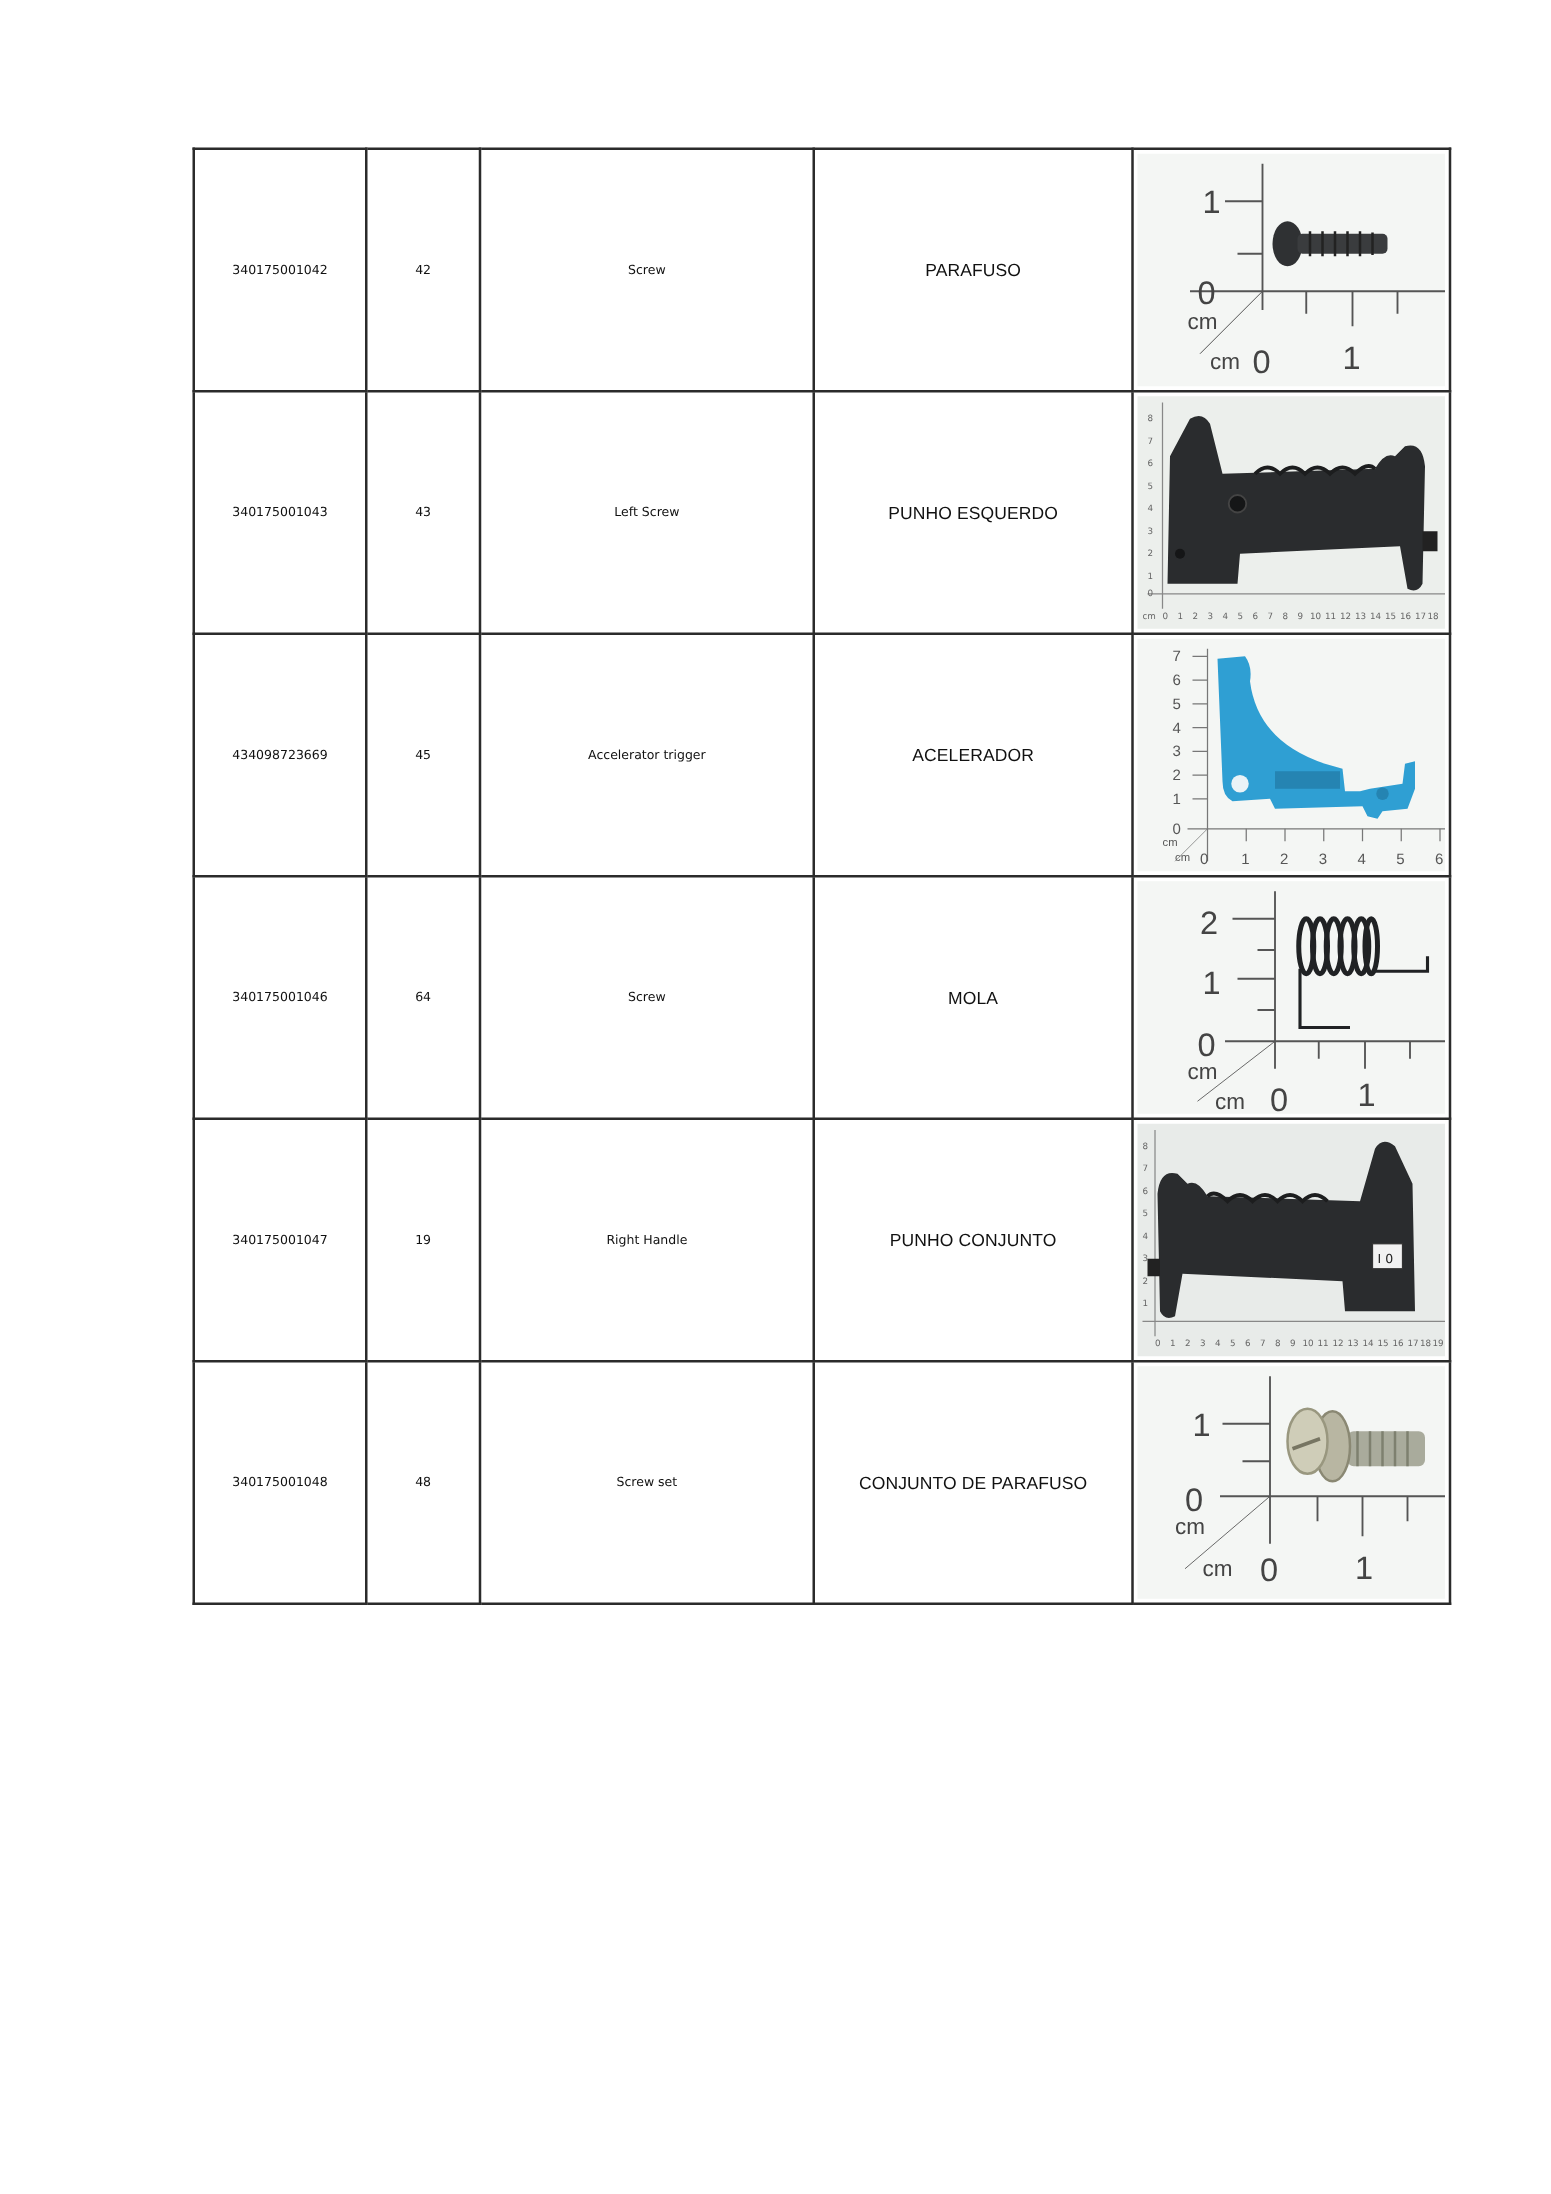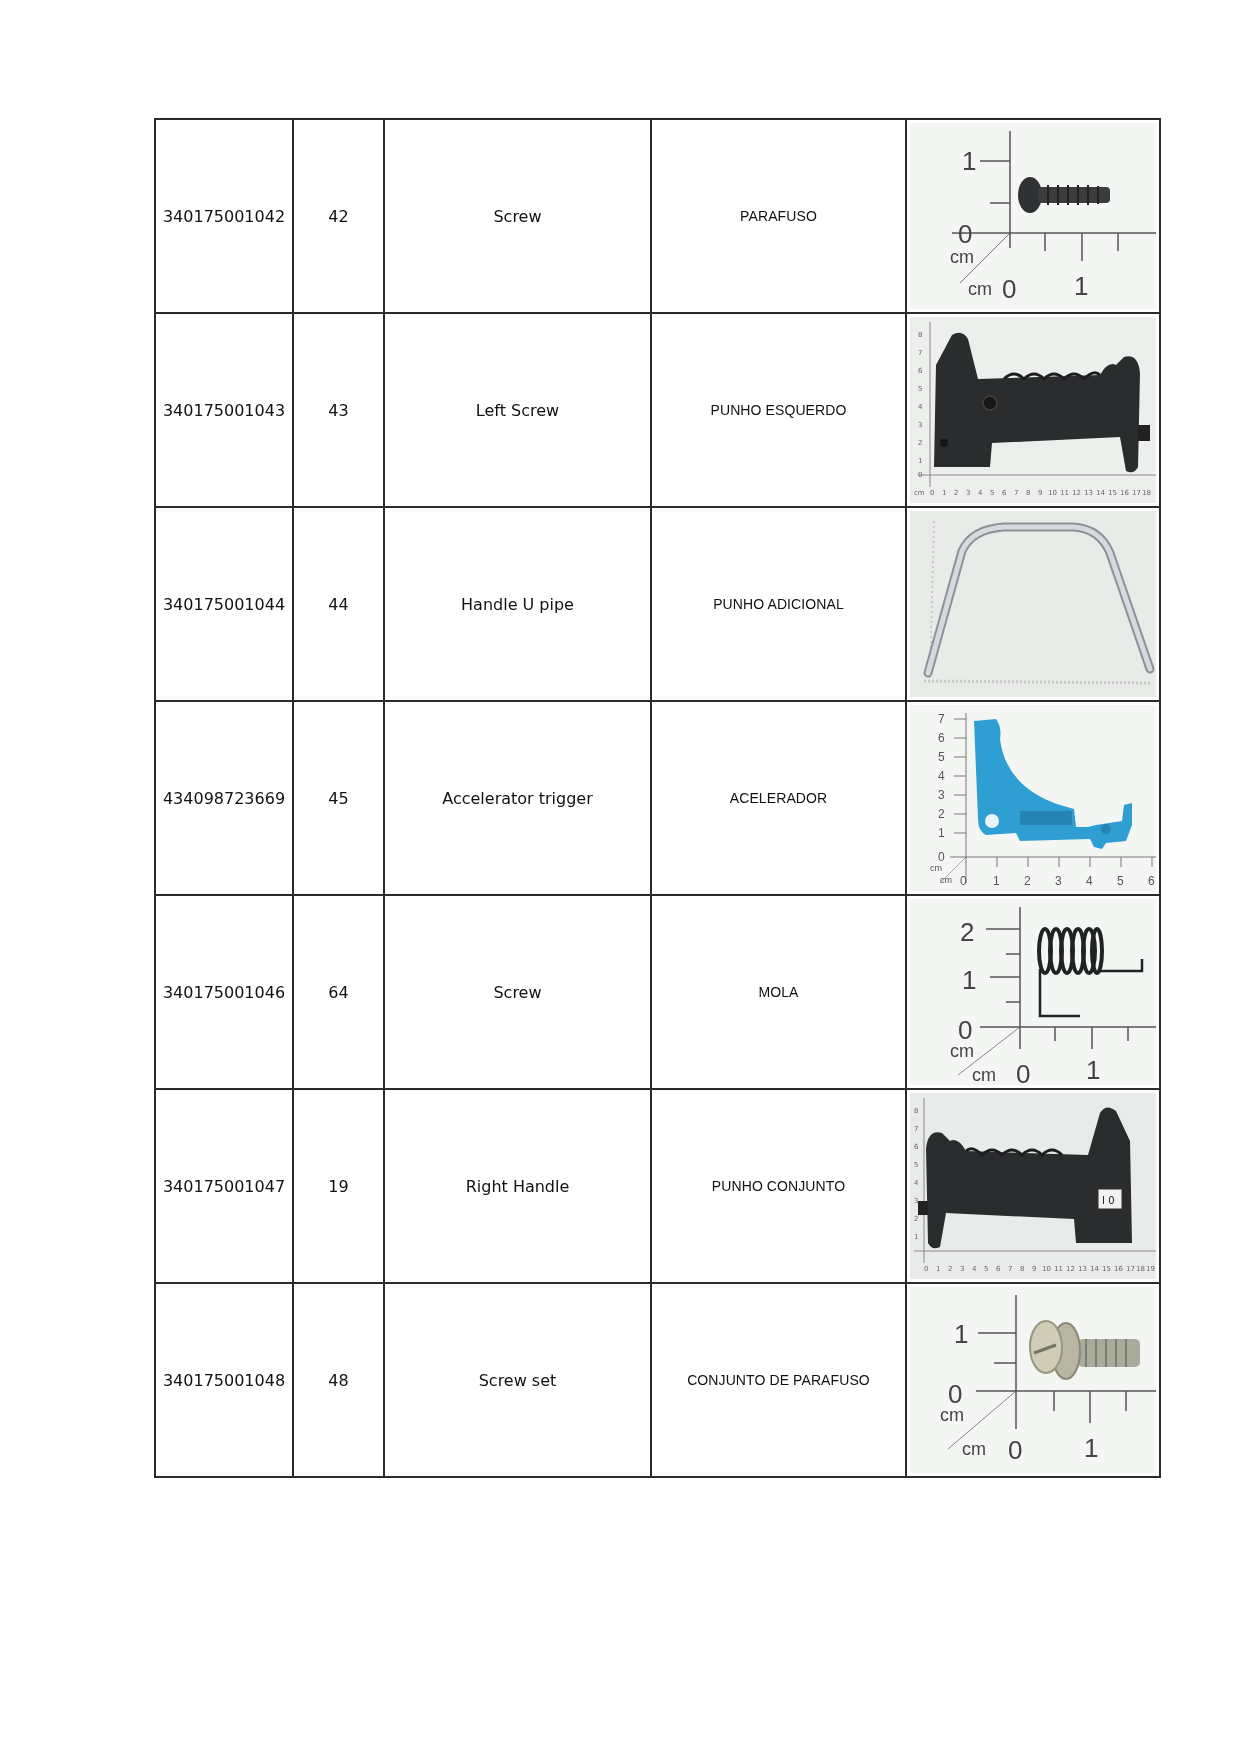--- a/index.html
+++ b/index.html
@@ -11,21 +11,21 @@
   }
   table.parts td {
     border: 2px solid #2b2b2b; height: 192px; padding: 0;
     text-align: center; vertical-align: middle; color: #111;
   }
   col.c-code { width: 138px; }
   col.c-pos { width: 91px; }
   col.c-en { width: 267px; }
   col.c-pt { width: 255px; }
   col.c-img { width: 254px; }
-  .t-small { font-family: "DejaVu Sans", sans-serif; font-size: 16px; }
+  .t-small { font-family: "DejaVu Sans", sans-serif; font-size: 10px; }
   .t-pt { font-family: "Liberation Sans", sans-serif; font-size: 14px; letter-spacing: 0.1px; }
   .imgbox {
     width: 246px; height: 186px; margin: 0 auto; background: #f4f6f4;
     position: relative; overflow: hidden;
   }
   .imgbox svg { display: block; width: 100%; height: 100%; }
 </style>
 </head>
 <body>
 
@@ -127,36 +127,20 @@
               <path d="M24 150 L26 48 L42 18 Q52 12 58 22 L68 62 L190 58 Q198 44 206 48 L214 40 Q228 36 230 56 L228 150 Q224 158 216 154 L210 120 L82 126 L80 150 Z" fill="#2a2c2e"></path>
               <path d="M94 62 Q104 52 114 62 Q124 52 134 62 Q144 52 154 62 Q164 52 174 62 Q184 52 190 58" fill="none" stroke="#1c1d1e" stroke-width="3"></path>
               <circle cx="80" cy="86" r="7" fill="#151617" stroke="#444" stroke-width="1.5"></circle>
               <circle cx="34" cy="126" r="4" fill="#151617"></circle>
               <rect x="228" y="108" width="12" height="16" fill="#222"></rect>
             </svg>
           </div>
         </td>
       </tr>
 
-      <tr>
-        <td class="t-small">340175001044</td>
-        <td class="t-small">44</td>
-        <td class="t-small">Handle U pipe</td>
-        <td class="t-pt">PUNHO ADICIONAL</td>
-        <td>
-          <div class="imgbox" style="background:#e9ebe9">
-            <svg viewBox="0 0 246 186">
-              <line x1="24" y1="10" x2="20" y2="170" stroke="#c7c9c7" stroke-width="2" stroke-dasharray="2 3"></line>
-              <line x1="14" y1="170" x2="240" y2="172" stroke="#c7c9c7" stroke-width="3" stroke-dasharray="2 2"></line>
-              <path d="M18 162 L52 40 Q62 18 94 16 L164 16 Q190 18 200 42 L240 158" fill="none" stroke="#8e9196" stroke-width="9" stroke-linecap="round"></path>
-              <path d="M18 162 L52 40 Q62 18 94 16 L164 16 Q190 18 200 42 L240 158" fill="none" stroke="#d6d9dd" stroke-width="5" stroke-linecap="round"></path>
-            </svg>
-          </div>
-        </td>
-      </tr>
 
       <tr>
         <td class="t-small">434098723669</td>
         <td class="t-small">45</td>
         <td class="t-small">Accelerator trigger</td>
         <td class="t-pt">ACELERADOR</td>
         <td>
           <div class="imgbox">
             <svg viewBox="0 0 246 186">
               <g stroke="#777" stroke-width="1" fill="none">

